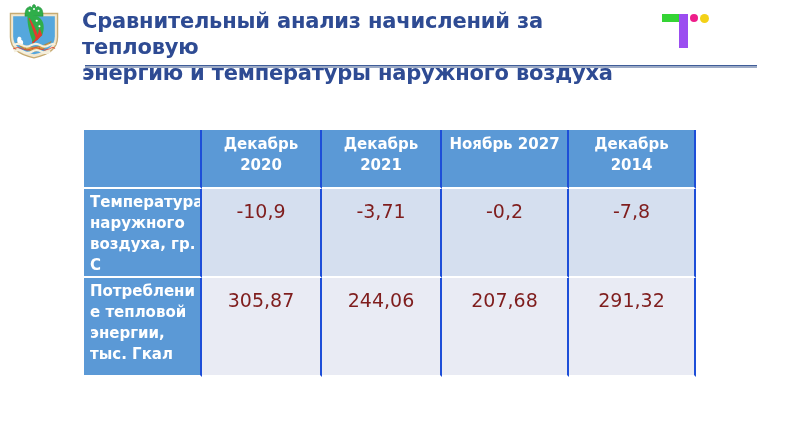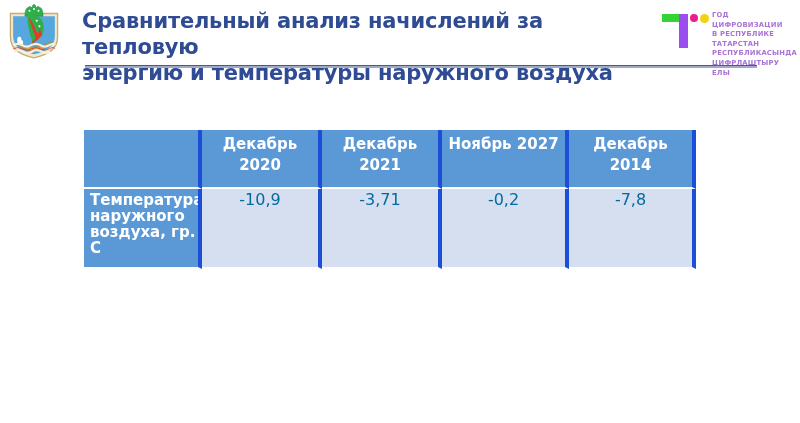--- a/index.html
+++ b/index.html
@@ -27,33 +27,33 @@
   .t-yellow{position:absolute;left:40px;top:4px;width:9px;height:9px;border-radius:50%;background:#f3d117;}
   .gov-text{
     position:absolute;left:52px;top:1px;width:83px;
     font-size:6.8px;font-weight:bold;line-height:9.6px;letter-spacing:0.2px;
     color:#a973d4;white-space:pre-line;
   }
   
   .tbl-wrap{position:absolute;left:84px;top:130px;}
   table.cmp{border-collapse:separate;border-spacing:0;table-layout:fixed;width:612px;}
   table.cmp td,table.cmp th{
-    box-sizing:border-box;border-right:4px solid #1d4ed8;border-bottom:2px solid #ffffff;
+    box-sizing:border-box;border-right:2px solid #1d4ed8;border-bottom:2px solid #ffffff;
     vertical-align:top;overflow:hidden;margin-top:44px;
   }
   th.hdr,td.corner{
     background:#5b99d6;color:#ffffff;font-weight:bold;font-size:15px;line-height:21px;
     text-align:center;padding:4px 2px 0 2px;white-space:pre-line;height:59px;
   }
   td.rowlabel{
-    background:#5b99d6;color:#ffffff;font-weight:bold;font-size:15px;line-height:16px;
+    background:#5b99d6;color:#ffffff;font-weight:bold;font-size:15px;line-height:21px;
     text-align:left;padding:3px 2px 0 6px;white-space:pre-line;
   }
   td.val{
-    color:#0369a1;font-size:16px;line-height:20px;text-align:center;padding-top:1px;
+    color:#7f1d1d;font-size:19px;line-height:20px;text-align:center;padding-top:12px;
   }
   tr.band1 td.val{background:#d5dfef;}
   tr.band2 td.val{background:#e9ebf4;}
   tr.band1 td{height:80px;}
   tr.band2 td{height:99px;}
 </style>
 </head>
 <body>
 
 <div class="emblem">
@@ -92,25 +92,20 @@
 
 <div class="divider"></div>
 
 <div class="gov-logo">
   <div class="t-mark">
     <div class="t-green"></div>
     <div class="t-purple"></div>
     <div class="t-pink"></div>
     <div class="t-yellow"></div>
   </div>
-  <div class="gov-text">ГОД ЦИФРОВИЗАЦИИ
-В РЕСПУБЛИКЕ
-ТАТАРСТАН
-РЕСПУБЛИКАСЫНДА
-ЦИФРЛАШТЫРУ ЕЛЫ</div>
 </div>
 
 <div class="tbl-wrap">
   <table class="cmp">
     <colgroup>
       <col style="width:118px">
         <col style="width:120px">
         <col style="width:120px">
       <col style="width:127px">
         <col style="width:127px">
@@ -130,15 +125,25 @@
       <tr class="band1">
         <td class="rowlabel">Температура
 наружного
 воздуха, гр.
 С</td>
         <td class="val">-10,9</td>
         <td class="val">-3,71</td>
         <td class="val">-0,2</td>
         <td class="val">-7,8</td>
       </tr>
+      <tr class="band2">
+        <td class="rowlabel">Потреблени
+е тепловой
+энергии,
+тыс. Гкал</td>
+        <td class="val">305,87</td>
+        <td class="val">244,06</td>
+        <td class="val">207,68</td>
+        <td class="val">291,32</td>
+      </tr>
     </tbody>
   </table>
 </div>
 
 </body></html>

